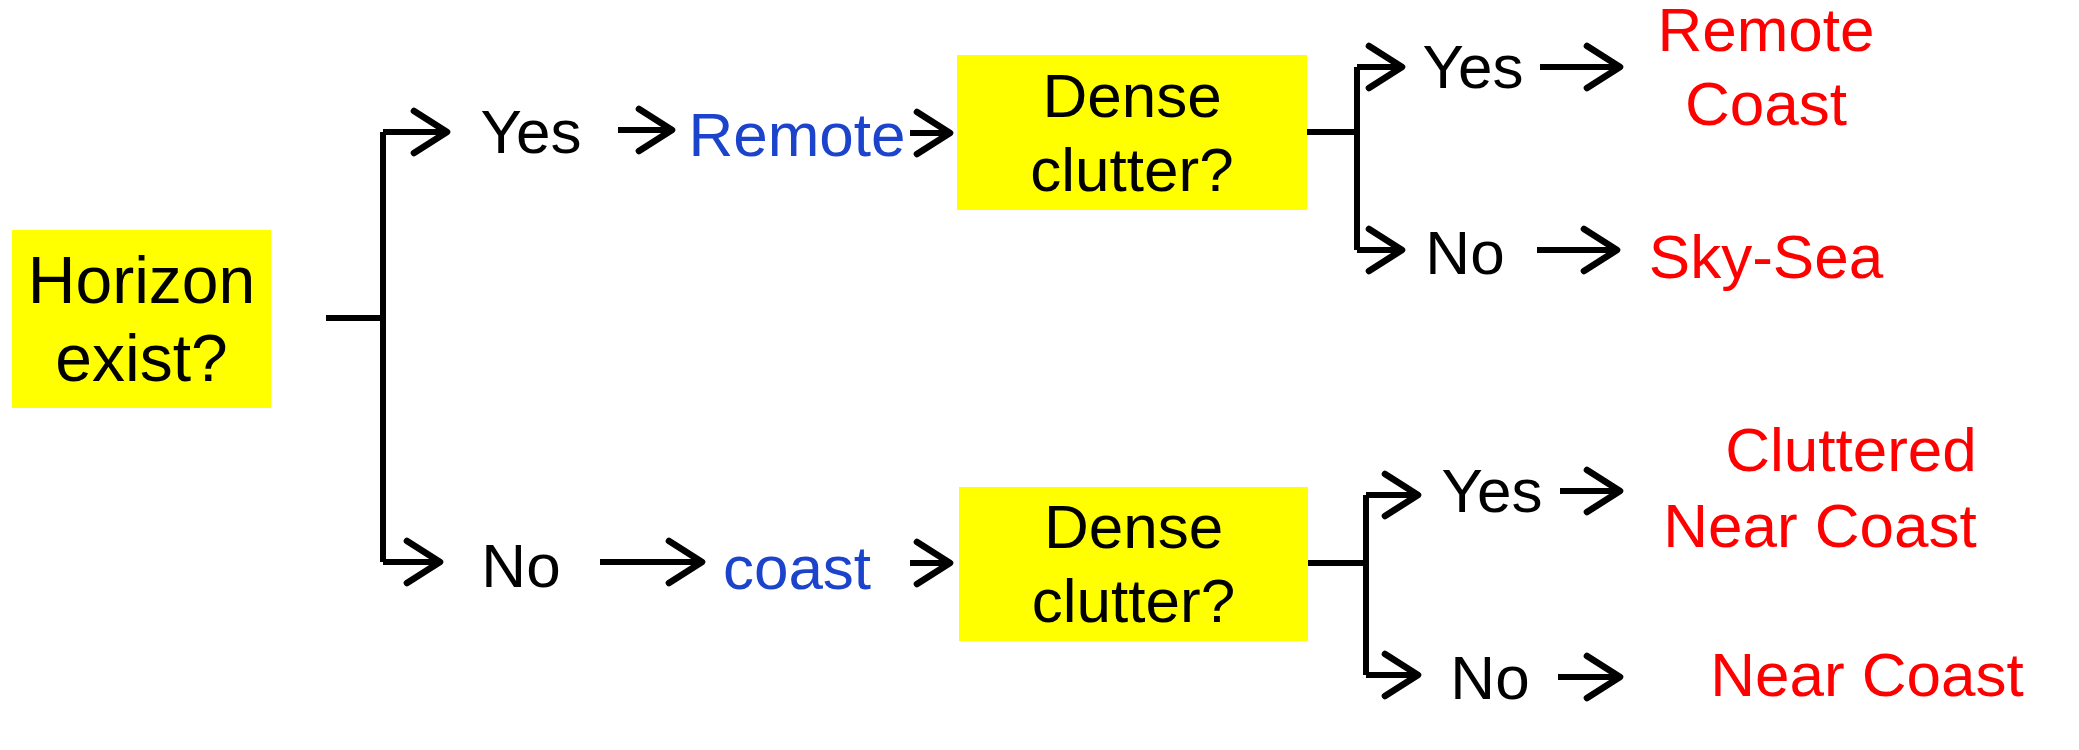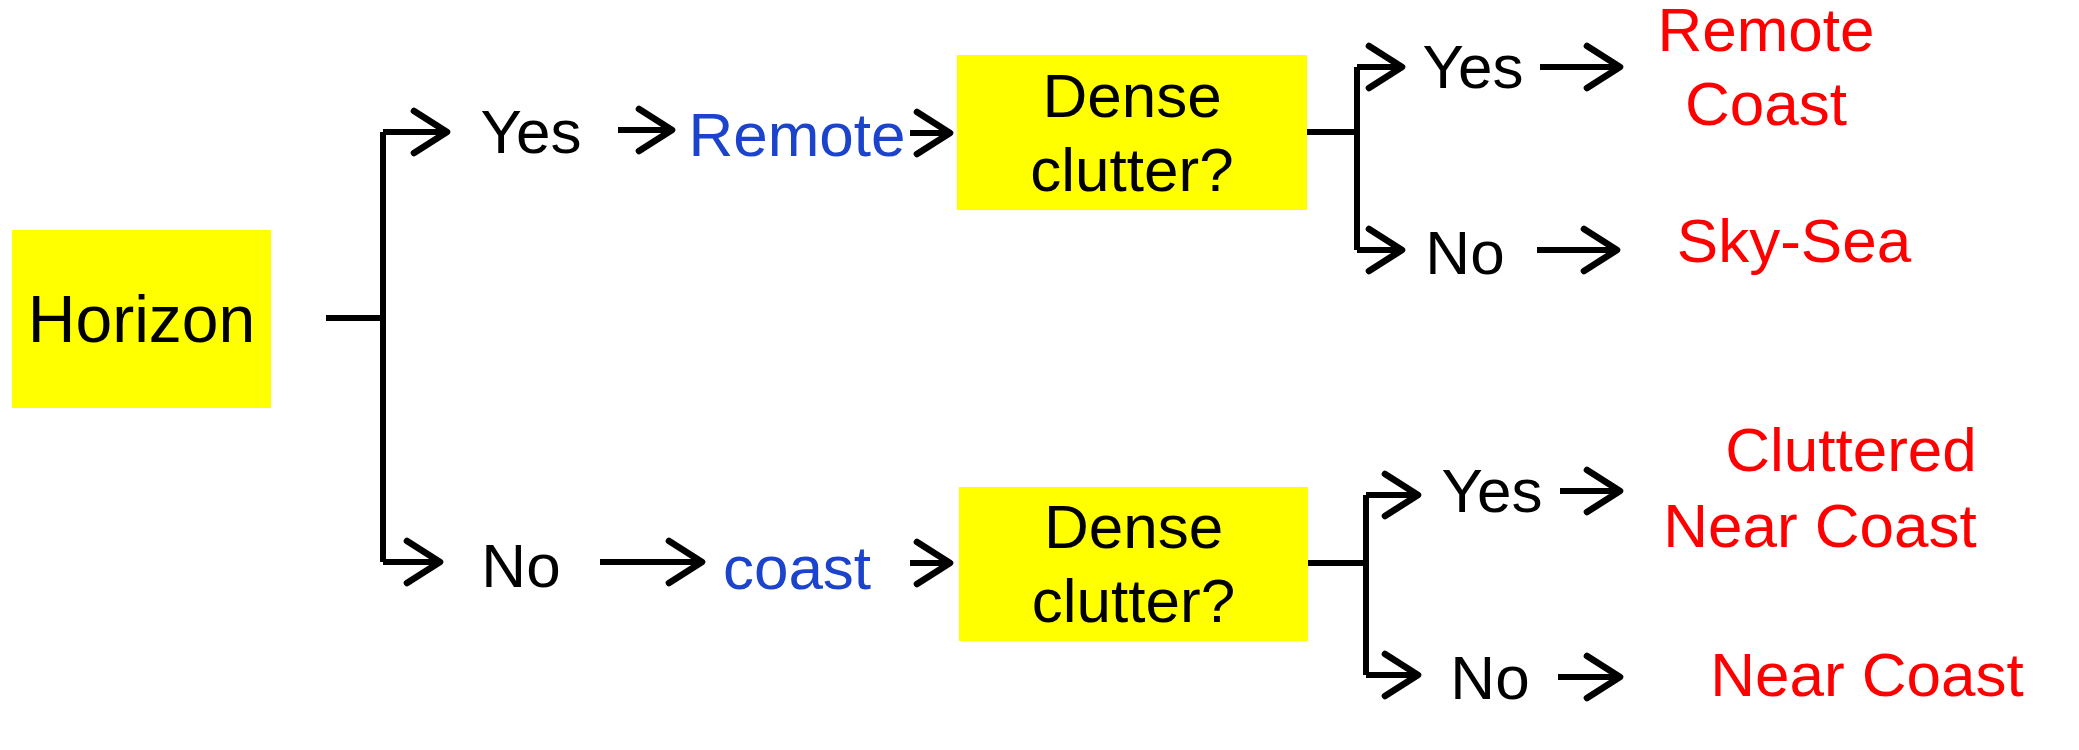--- a/index.html
+++ b/index.html
@@ -82,20 +82,21 @@
       <path d="M1366,495 V675"></path>
       <path d="M1366,495 H1418" marker-end="url(#ah)"></path>
       <path d="M1560,491 H1620" marker-end="url(#ah)"></path>
       <path d="M1366,675 H1418" marker-end="url(#ah)"></path>
       <path d="M1558,677 H1620" marker-end="url(#ah)"></path>
     </g>
   </svg>
 
   <div class="node" style="left:12px; top:230px; width:259px; height:178px; font-size:66px;">
     <span>Horizon</span>
+    <span>exist?</span>
   </div>
 
   <div class="lbl decision" style="left:531px; top:131px;">Yes</div>
 
   <div class="lbl category" style="left:797px; top:134px; line-height:85px;">
     <div>Remote</div>
   </div>
 
   <div class="node" style="left:957px; top:55px; width:350px; height:155px; font-size:62px; line-height:74px;">
     <span>Dense</span>
@@ -104,21 +105,21 @@
 
   <div class="lbl decision" style="left:1473px; top:66px;">Yes</div>
 
   <div class="lbl result" style="left:1766px; top:67px; line-height:74px;">
     <div>Remote</div>
     <div>Coast</div>
   </div>
 
   <div class="lbl decision" style="left:1465px; top:252px;">No</div>
 
-  <div class="lbl result" style="left:1766px; top:240px;margin-left:28px;">Sky-Sea</div>
+  <div class="lbl result" style="left:1766px; top:256px;">Sky-Sea</div>
 
   <div class="lbl decision" style="left:521px; top:565px;">No</div>
 
   <div class="lbl category" style="left:797px; top:568px; line-height:76px;">
     <div>coast</div>
   </div>
 
   <div class="node" style="left:959px; top:487px; width:349px; height:154px; font-size:62px; line-height:74px;">
     <span>Dense</span>
     <span>clutter?</span>

